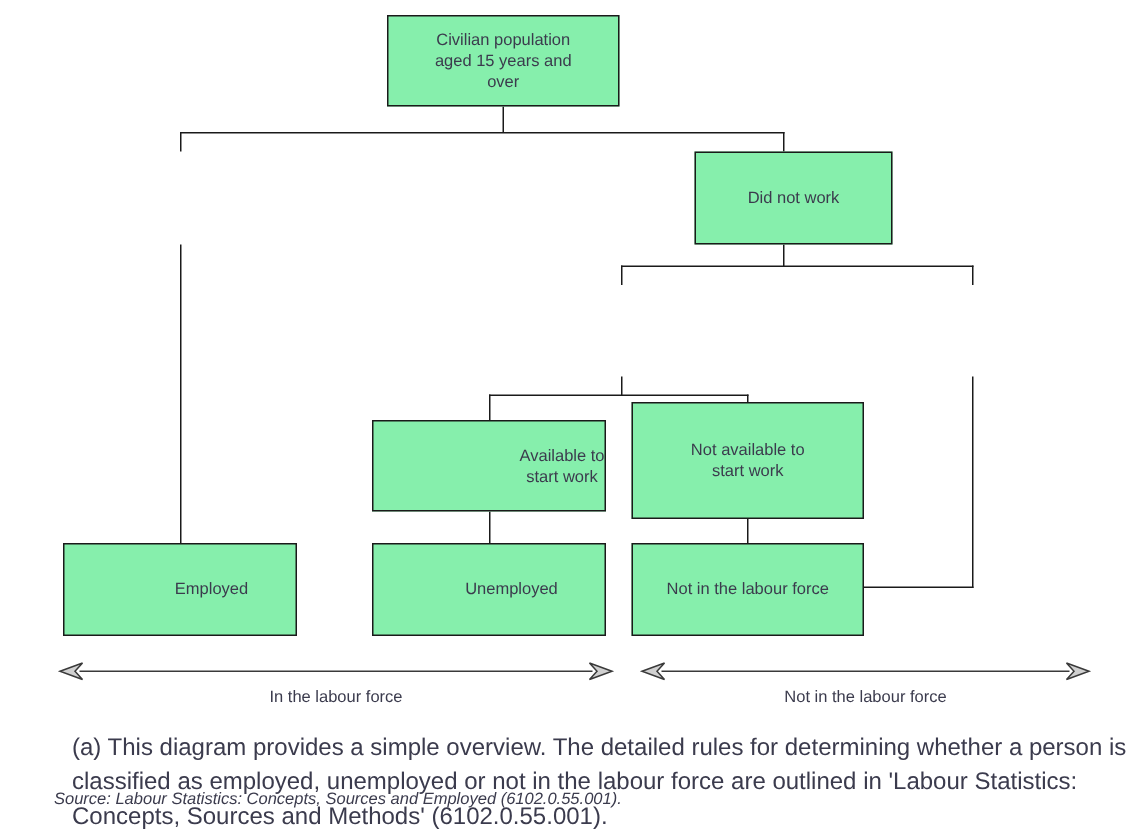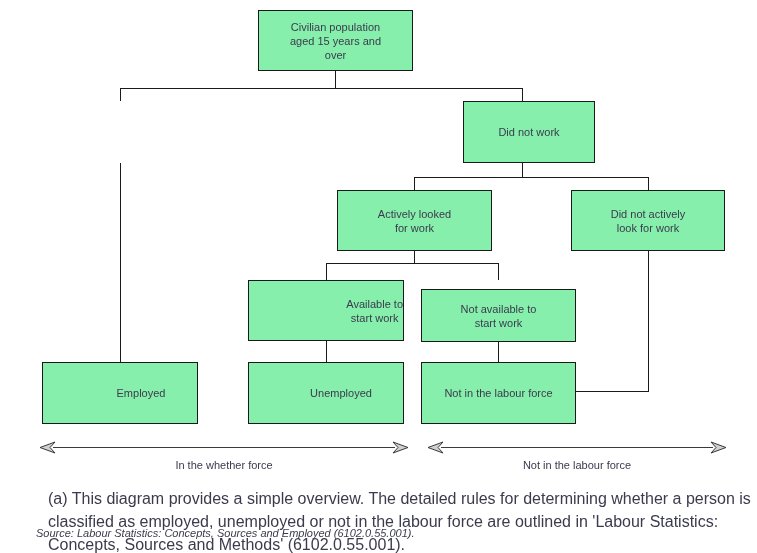--- a/index.html
+++ b/index.html
@@ -54,46 +54,38 @@
     font-style: italic;
     color: #3b3b4d;
   }
   
   .b-civilian   { left: 258px; top: 10px;  width: 155px; height: 61px; }
   .b-worked     { left: 42px;  top: 101px; width: 156px; height: 62px; }
   .b-didnotwork { left: 427px; top: 101px; width: 132px; height: 62px; margin-left: 36px; }
   .b-actively   { left: 337px; top: 190px; width: 155px; height: 61px; }
   .b-notactively{ left: 571px; top: 190px; width: 154px; height: 61px; }
   .b-available  { left: 248px; top: 280px; width: 156px; height: 61px; justify-content: flex-end; }
-  .b-notavail   { left: 421px; top: 289px; width: 155px; height: 53px; justify-content: center; }
+  .b-notavail   { left: 421px; top: 268px; width: 155px; height: 78px; justify-content: center; }
   .b-employed   { left: 42px;  top: 362px; width: 156px; height: 62px; padding-left: 42px; }
   .b-unemployed { left: 248px; top: 362px; width: 156px; height: 62px; padding-left: 30px; }
   .b-nilf       { left: 421px; top: 362px; width: 155px; height: 62px; }
   .arrows-svg { position: absolute; left: 0; top: 440px; z-index: 1; }
 </style>
 </head>
 <body>
 
 <div class="canvas">
 
   <div class="box b-civilian">
     <span class="box-label">Civilian population
 aged 15 years and
 over</span>
   </div>
   <div class="box b-didnotwork">
     <span class="box-label">Did not work</span>
-  </div>
-  <div class="box b-actively">
-    <span class="box-label">Actively looked
-for work</span>
-  </div>
-  <div class="box b-notactively">
-    <span class="box-label">Did not actively
-look for work</span>
   </div>
   <div class="box b-available">
     <span class="box-label">Available to
 start work</span>
   </div>
   <div class="box b-notavail">
     <span class="box-label">Not available to
 start work</span>
   </div>
   <div class="box b-employed">
@@ -128,19 +120,19 @@
     <g stroke="#3a3a3a" stroke-width="1" fill="#d0d0d0">
       <line x1="53" y1="7.5" x2="395" y2="7.5"></line>
       <polygon points="40,7.5 55,2 50,7.5 55,13"></polygon>
       <polygon points="408,7.5 393,2 398,7.5 393,13"></polygon>
       <line x1="441" y1="7.5" x2="713" y2="7.5"></line>
       <polygon points="428,7.5 443,2 438,7.5 443,13"></polygon>
       <polygon points="726,7.5 711,2 716,7.5 711,13"></polygon>
     </g>
   </svg>
 
-  <span class="axis-label" style="left:40px; top:459px; width:368px;">In the whether force</span>
+  <span class="axis-label" style="left:40px; top:459px; width:368px;">In the labour force</span>
   <span class="axis-label" style="left:428px; top:459px; width:298px;">Not in the labour force</span>
 
   <div class="footnote">(a) This diagram provides a simple overview. The detailed rules for determining whether a person is classified as employed, unemployed or not in the labour force are outlined in 'Labour Statistics: Concepts, Sources and Methods' (6102.0.55.001).</div>
   <div class="source">Source: Labour Statistics: Concepts, Sources and Employed (6102.0.55.001).</div>
 
 </div>
 
 </body></html>

